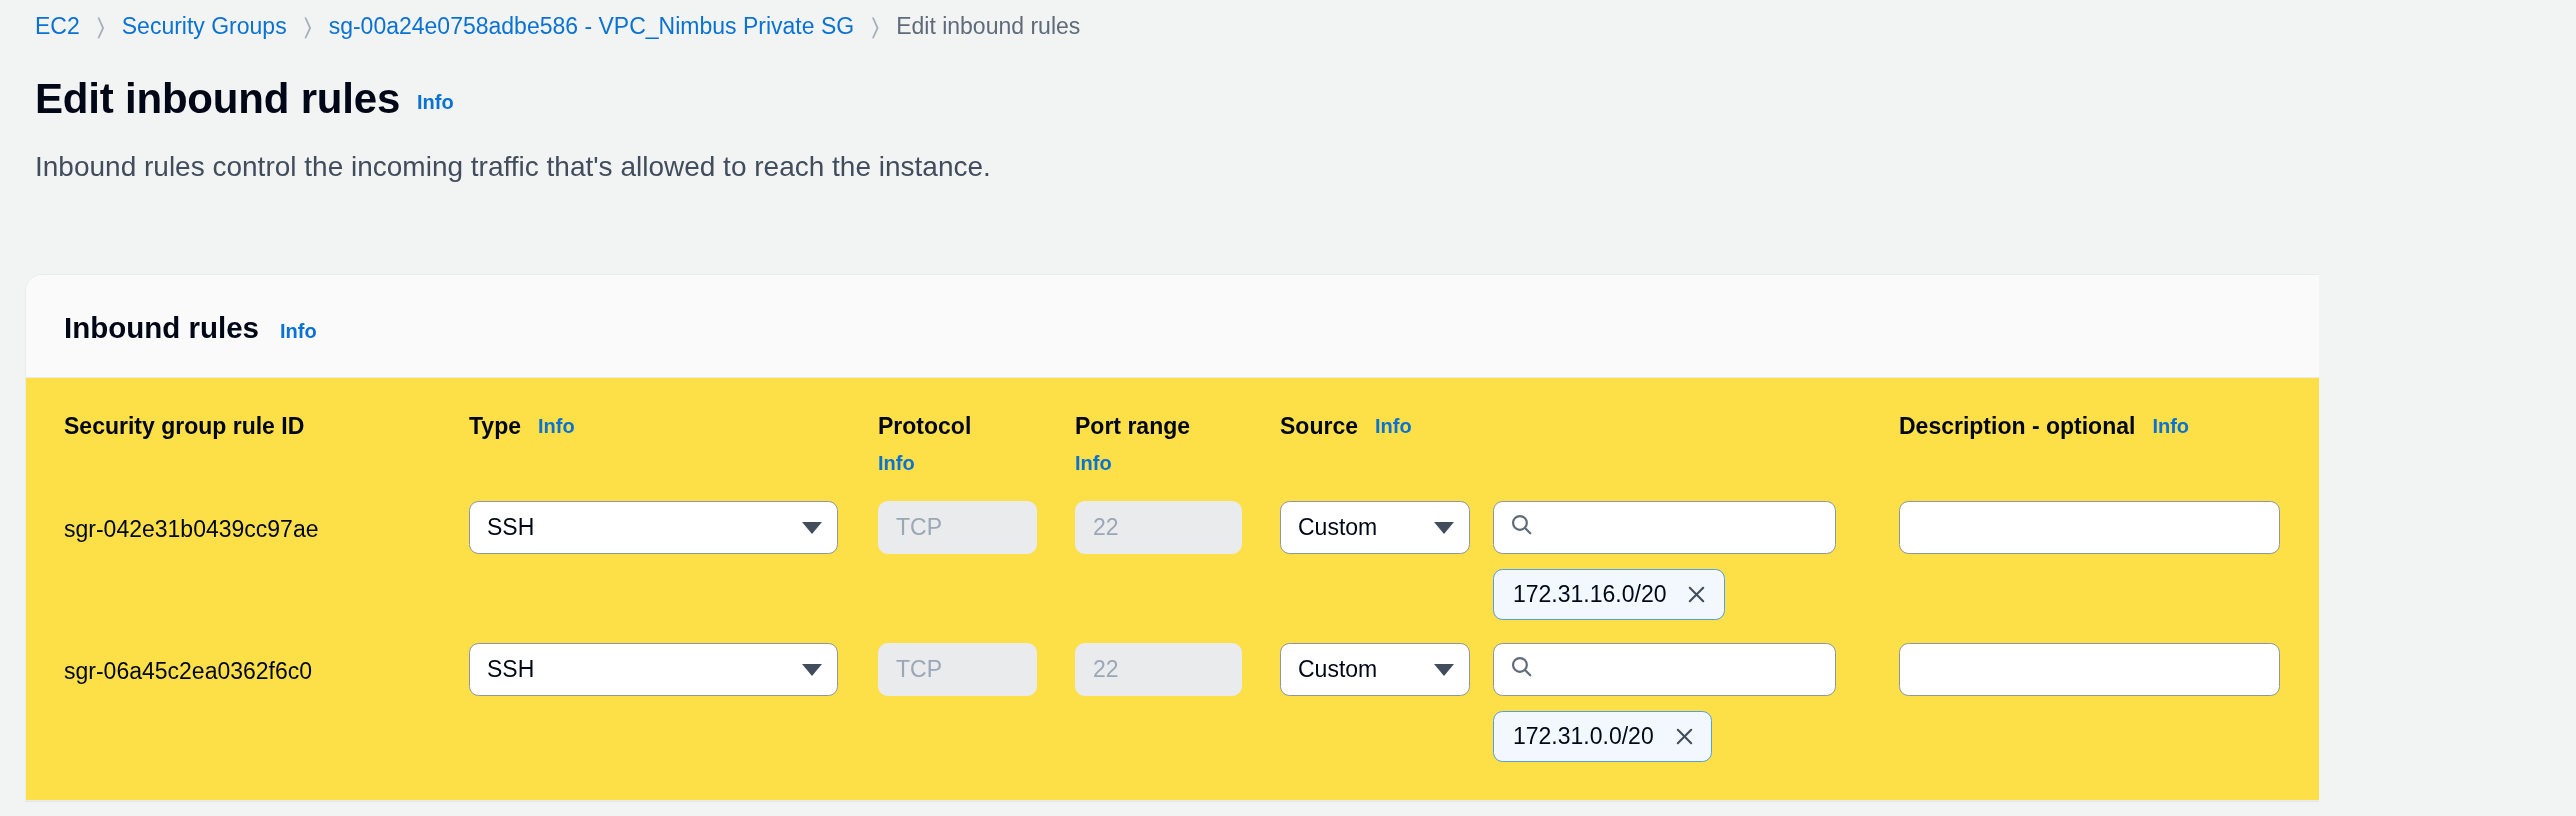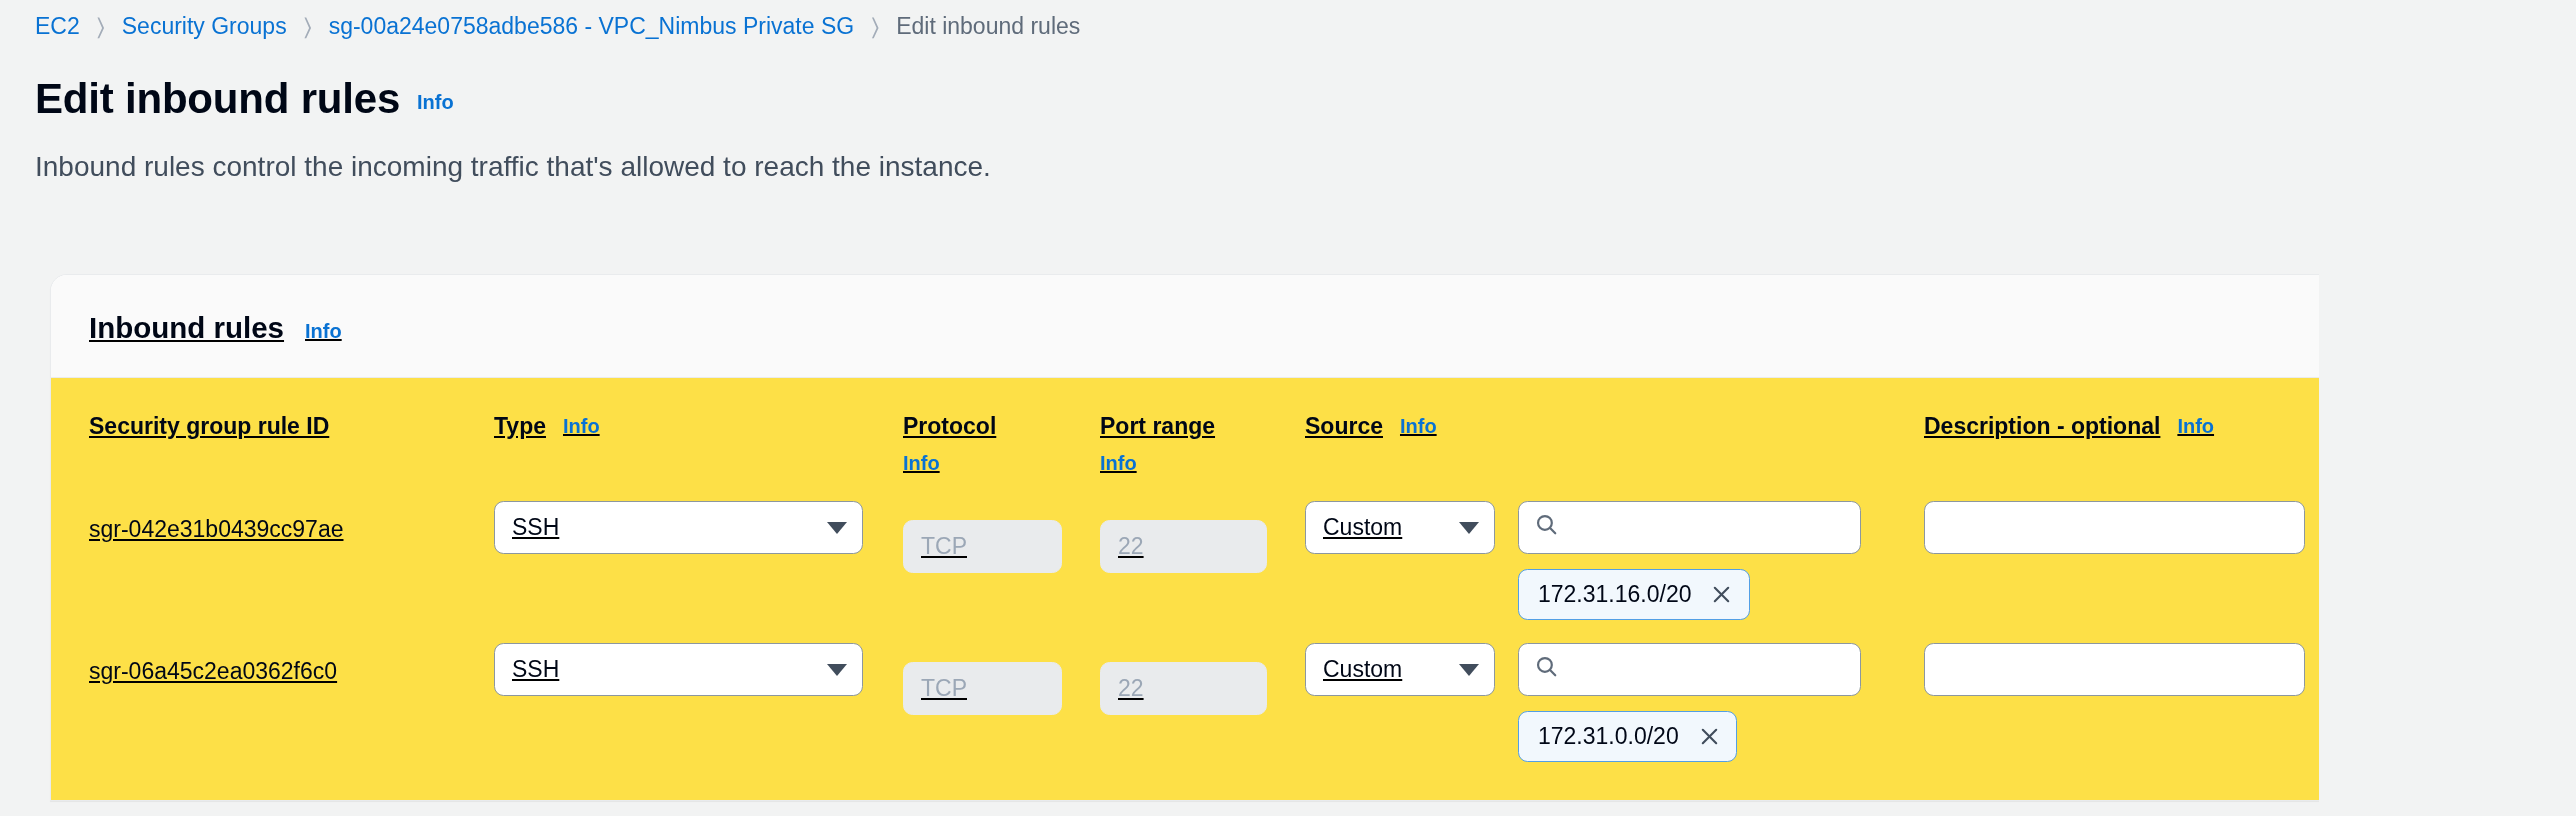--- a/index.html
+++ b/index.html
@@ -43,28 +43,27 @@
   }
   .page-title-row .info-link { margin-left: 17px; position: relative; top: -3.8px; }
   .page-desc {
     margin-top: 25px;
     font-size: 28px; color: #414d5c; line-height: 1.4;
   }
 
   
   .panel {
     position: absolute;
-    left: 50px; top: 274px;
+    left: 25px; top: 274px;
     width: 2511px;
     background: #ffffff;
     border: 1px solid #e9ebed;
     border-radius: 17px 17px 0 0;
     box-shadow: 0 1px 1px rgba(0,7,22,0.06);
     overflow: hidden;
-    text-decoration: underline;
   }
   .panel-header {
     background: #fafafa;
     border-bottom: 1px solid #e9ebed;
     padding: 36px 38px 32px 38px;
     display: flex; align-items: baseline;
   }
   .panel-title { font-size: 29.5px; font-weight: 700; color: #000716; }
   .panel-header .info-link { margin-left: 21px; }
 
@@ -124,21 +123,20 @@
     border-top: 12.4px solid #414d5c;
     margin-left: 13.3px;
   }
   .select-type { width: 369px; }
   .select-source { width: 190px; }
 
   .control.disabled {
     background: #e9ebed;
     border-color: #e9ebed;
     color: #9ba7b6;
-    margin-top: 19px;
   }
   .proto-box { width: 159px; }
   .port-box  { width: 167px; }
 
   .searchbox {
     width: 343px;
     cursor: text;
     padding-left: 15.2px;
   }
   .search-icon { flex: 0 0 auto; margin-right: 9.5px; display: block; }

